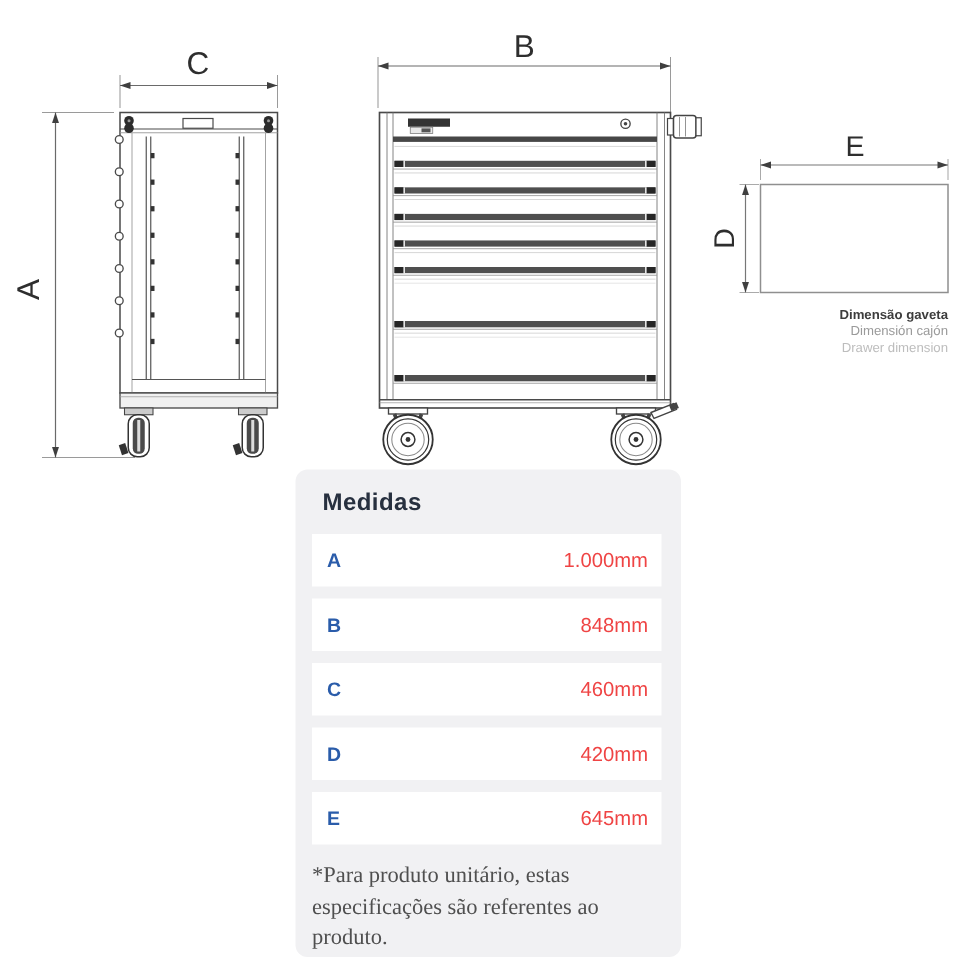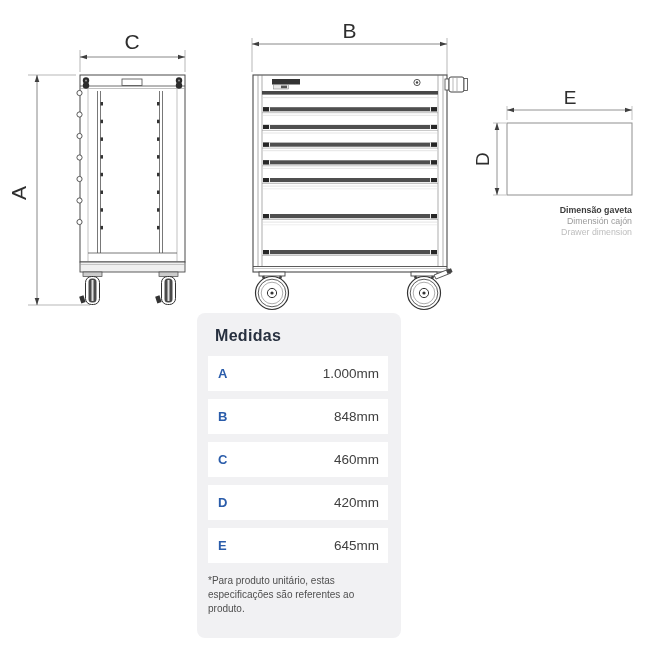--- a/index.html
+++ b/index.html
@@ -10,30 +10,30 @@
   .dim-letter{font-size:21px;}
   .dim-letter-sm{font-size:19px;}
   .cap-bold{font-size:8.8px;font-weight:bold;fill:#3c3c3c;}
   .cap-mid{font-size:8.8px;fill:#9a9a9a;}
   .cap-light{font-size:8.8px;fill:#bdbdbd;}
 
   .svg-side{left:10px;top:25px;}
   .svg-front{left:240px;top:15px;}
   .svg-drawer{left:460px;top:85px;}
 
-  .medidas-panel{position:absolute;left:197px;top:313px;width:204px;height:325px;
+  .medidas-panel{position:absolute;left:197px;top:313px;width:257px;height:325px;
                  background:#f1f1f3;border-radius:8px;}
   .medidas-title{margin:14px 0 0 18px;font-size:16px;font-weight:bold;color:#27303f;
                  letter-spacing:.3px;}
   .rows{display:flex;flex-direction:column;gap:8px;margin:11px 13px 0 11px;}
   .mrow{height:35px;background:#ffffff;display:flex;align-items:center;
         justify-content:space-between;padding:0 9px 0 10px;}
   .mletter{color:#2a5caa;font-weight:bold;font-size:13px;}
-  .mvalue{color:#404040;font-size:13.5px;}
-  .footnote{margin:11px 26px 0 11px;font-size:10px;color:#4f4f4f;line-height:1.38;}
+  .mvalue{color:#ef4444;font-size:13.5px;}
+  .footnote{margin:11px 26px 0 11px;font-size:15px;color:#4f4f4f;line-height:1.38;font-family:Liberation Serif, serif;}
 </style>
 </head>
 <body>
 
 <svg class="svg-side" width="200" height="295" viewBox="0 0 200 295">
 
   <g>
     <line x1="70" y1="25" x2="70" y2="47" stroke="#9a9a9a" stroke-width="0.7"></line>
     <line x1="175" y1="25" x2="175" y2="47" stroke="#9a9a9a" stroke-width="0.7"></line>
     <line x1="70" y1="32" x2="175" y2="32" stroke="#6a6a6a" stroke-width="0.8"></line>

